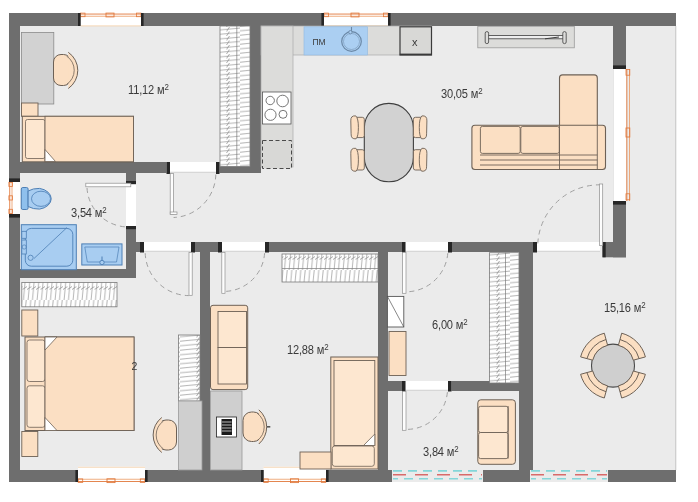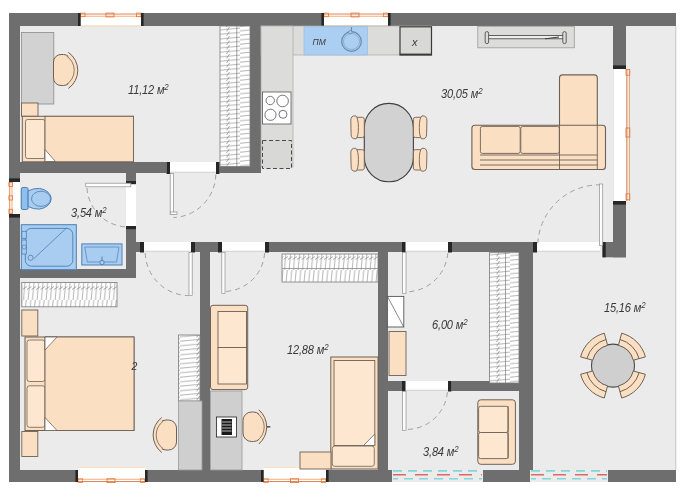--- a/index.html
+++ b/index.html
@@ -1,16 +1,16 @@
 <!DOCTYPE html>
 <html><head>
 <meta charset="utf-8">
 <style>
 html,body{margin:0;padding:0;background:#ffffff;}
-#plan{position:relative;width:698px;height:502px;background:#ffffff;font-family:"Liberation Sans",sans-serif;font-style:italic;}
+#plan{position:relative;width:698px;height:502px;background:#ffffff;font-family:"Liberation Sans",sans-serif;}
 svg text{font-family:"Liberation Sans",sans-serif;fill:#3a3a3a;}
 </style>
 </head>
 <body>
 <div id="plan">
 <svg width="698" height="502" viewBox="0 0 698 502">
 <defs>
 <pattern id="hz" width="30" height="4.5" patternUnits="userSpaceOnUse">
           <path d="M0,3.8 L30,1 M16.5,4.5 L19.5,0" stroke="#6f6f6f" stroke-width="0.55" fill="none"></path>
         </pattern>

